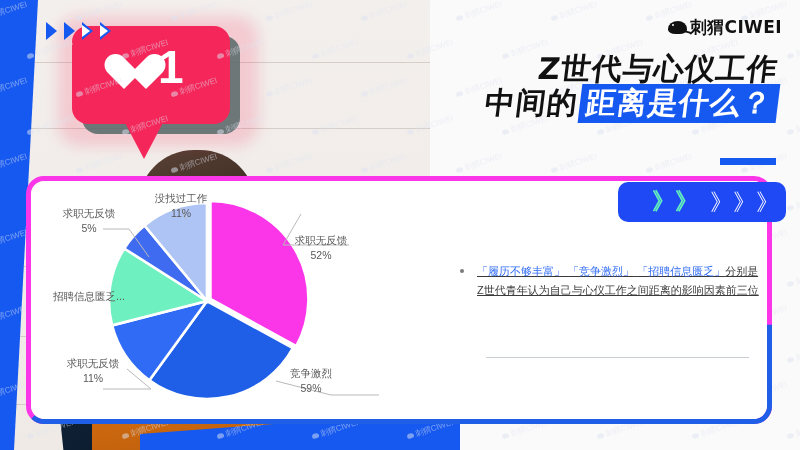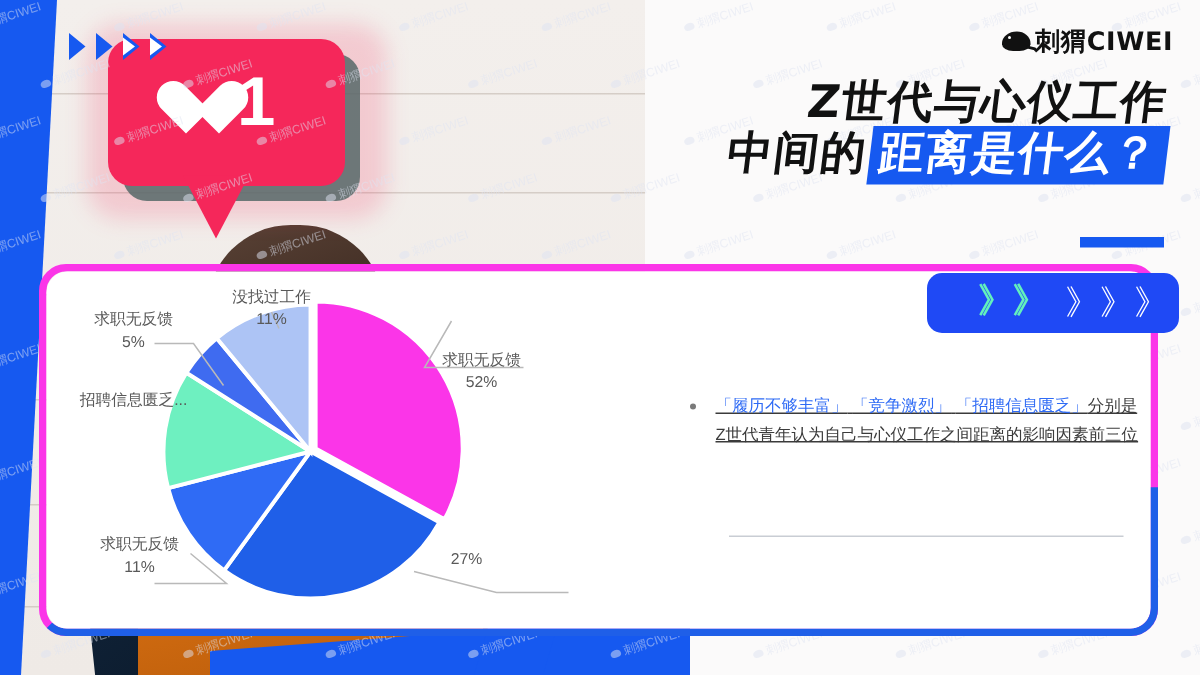--- a/index.html
+++ b/index.html
@@ -305,27 +305,28 @@
         <polyline points="96,188 120,208 72,208" fill="none" stroke="#b9b9b9" stroke-width="1"></polyline>
         <polyline points="74,122 74,122 74,122" fill="none" stroke="#b9b9b9" stroke-width="1"></polyline>
         <polyline points="118,76 98,48 72,48" fill="none" stroke="#b9b9b9" stroke-width="1"></polyline>
         <polyline points="155,38 150,27 150,27" fill="none" stroke="#b9b9b9" stroke-width="1"></polyline>
       </svg>
     <div class="plabel" id="lbl0" style="left: 235px; top: 52px; width: 110px;">
         <b>求职无反馈</b>
         <b>52%</b>
       </div>
     <div class="plabel" id="lbl1" style="left: 225px; top: 185px; width: 110px;">
-        <b>27%</b>
+        <b>竞争激烈</b>
+        <b>59%</b>
       </div>
     <div class="plabel" id="lbl2" style="left: 17px; top: 175px; width: 90px;">
         <b>求职无反馈</b>
         <b>11%</b>
       </div>
-    <div class="plabel" id="lbl3" style="left: 12px; top: 79px; width: 92px;">
+    <div class="plabel" id="lbl3" style="left: 12px; top: 108px; width: 92px;">
         <b>招聘信息匮乏...</b>
       </div>
     <div class="plabel" id="lbl4" style="left: 12px; top: 25px; width: 92px;">
         <b>求职无反馈</b>
         <b>5%</b>
       </div>
     <div class="plabel" id="lbl5" style="left: 100px; top: 10px; width: 100px;">
         <b>没找过工作</b>
         <b>11%</b>
       </div>

